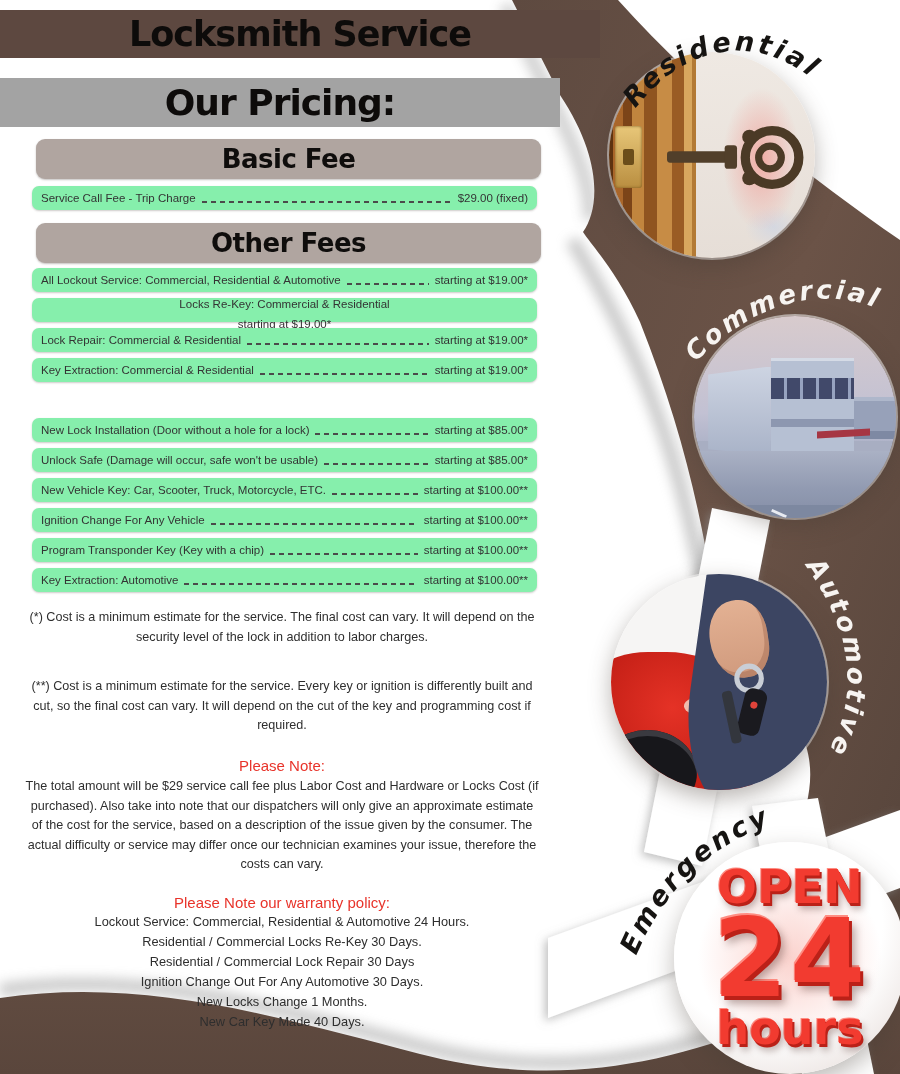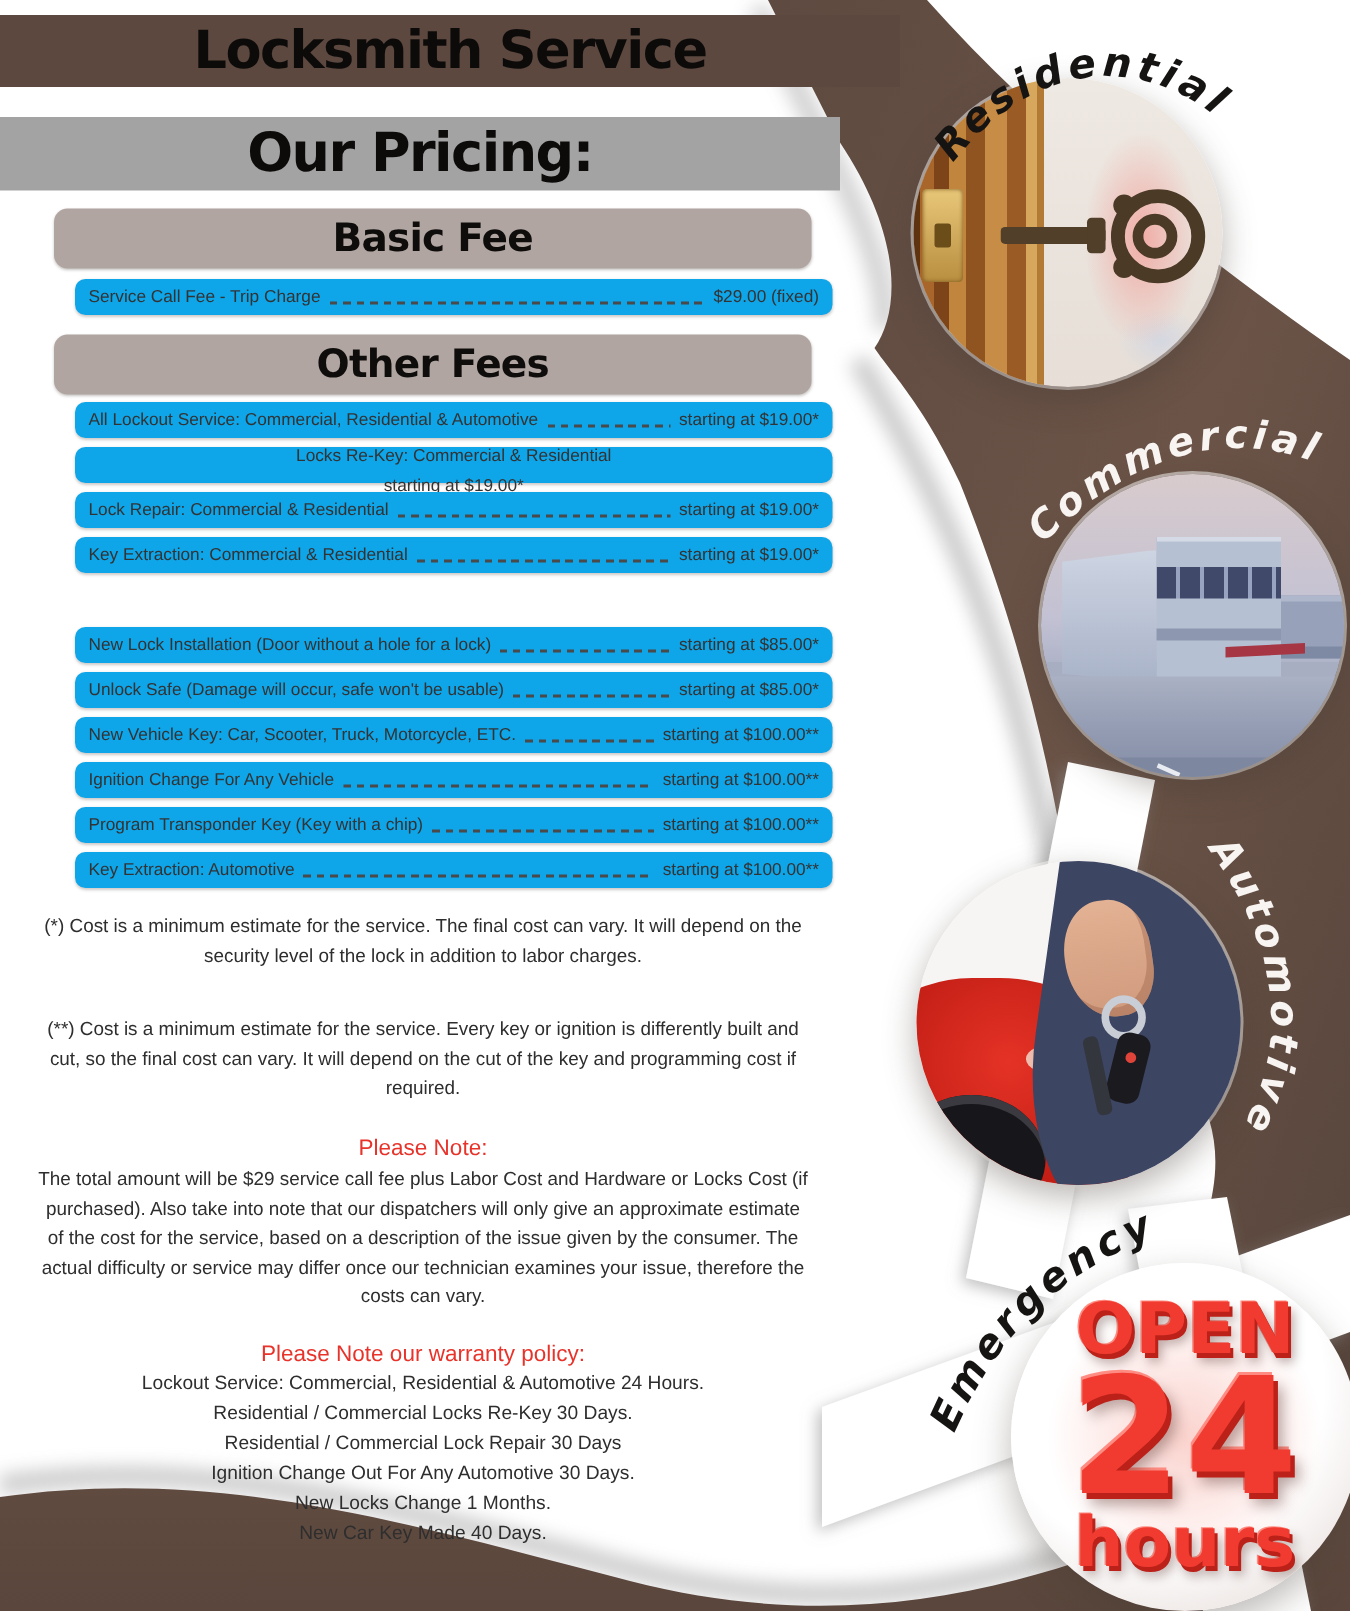--- a/index.html
+++ b/index.html
@@ -12,21 +12,21 @@
            display:flex;align-items:center;justify-content:center;}
   .banner1 span{font:800 35px "DejaVu Sans",sans-serif;color:#0d0b0a;letter-spacing:-1px;}
   .banner2{position:absolute;left:0;top:78px;width:560px;height:49px;background:#a3a3a3;
            display:flex;align-items:center;justify-content:center;}
   .banner2 span{font:800 36px "DejaVu Sans",sans-serif;color:#0d0b0a;letter-spacing:-1px;}
 
   
   .hdrbox{position:absolute;left:36px;width:505px;height:40px;background:#b0a5a0;border-radius:9px;
           display:flex;align-items:center;justify-content:center;box-shadow:0 1px 2px rgba(90,80,75,.35);}
   .hdrbox span{font:800 26px "DejaVu Sans",sans-serif;color:#0f0d0c;letter-spacing:-.5px;}
-  .feerow{position:absolute;left:50px;width:505px;height:24px;background:#0ea5e9;border-radius:7px;
+  .feerow{position:absolute;left:32px;width:505px;height:24px;background:#86efac;border-radius:7px;
           display:flex;align-items:center;padding:0 9px;box-sizing:border-box;
           font:11.5px "Liberation Sans",sans-serif;color:#333;box-shadow:0 1px 2px rgba(90,80,75,.3);}
   .feerow .lbl{white-space:nowrap;}
   .feerow .leader{flex:1;height:2px;margin:8px 6px 0 6px;min-width:8px;
           background:repeating-linear-gradient(90deg,#4a4a4a 0 5px,transparent 5px 9px);}
   .feerow .price{white-space:nowrap;}
 
   
   .para{position:absolute;left:24px;width:516px;text-align:center;color:#2e2e2e;
         font:12.6px/1.55 "Liberation Sans",sans-serif;}

